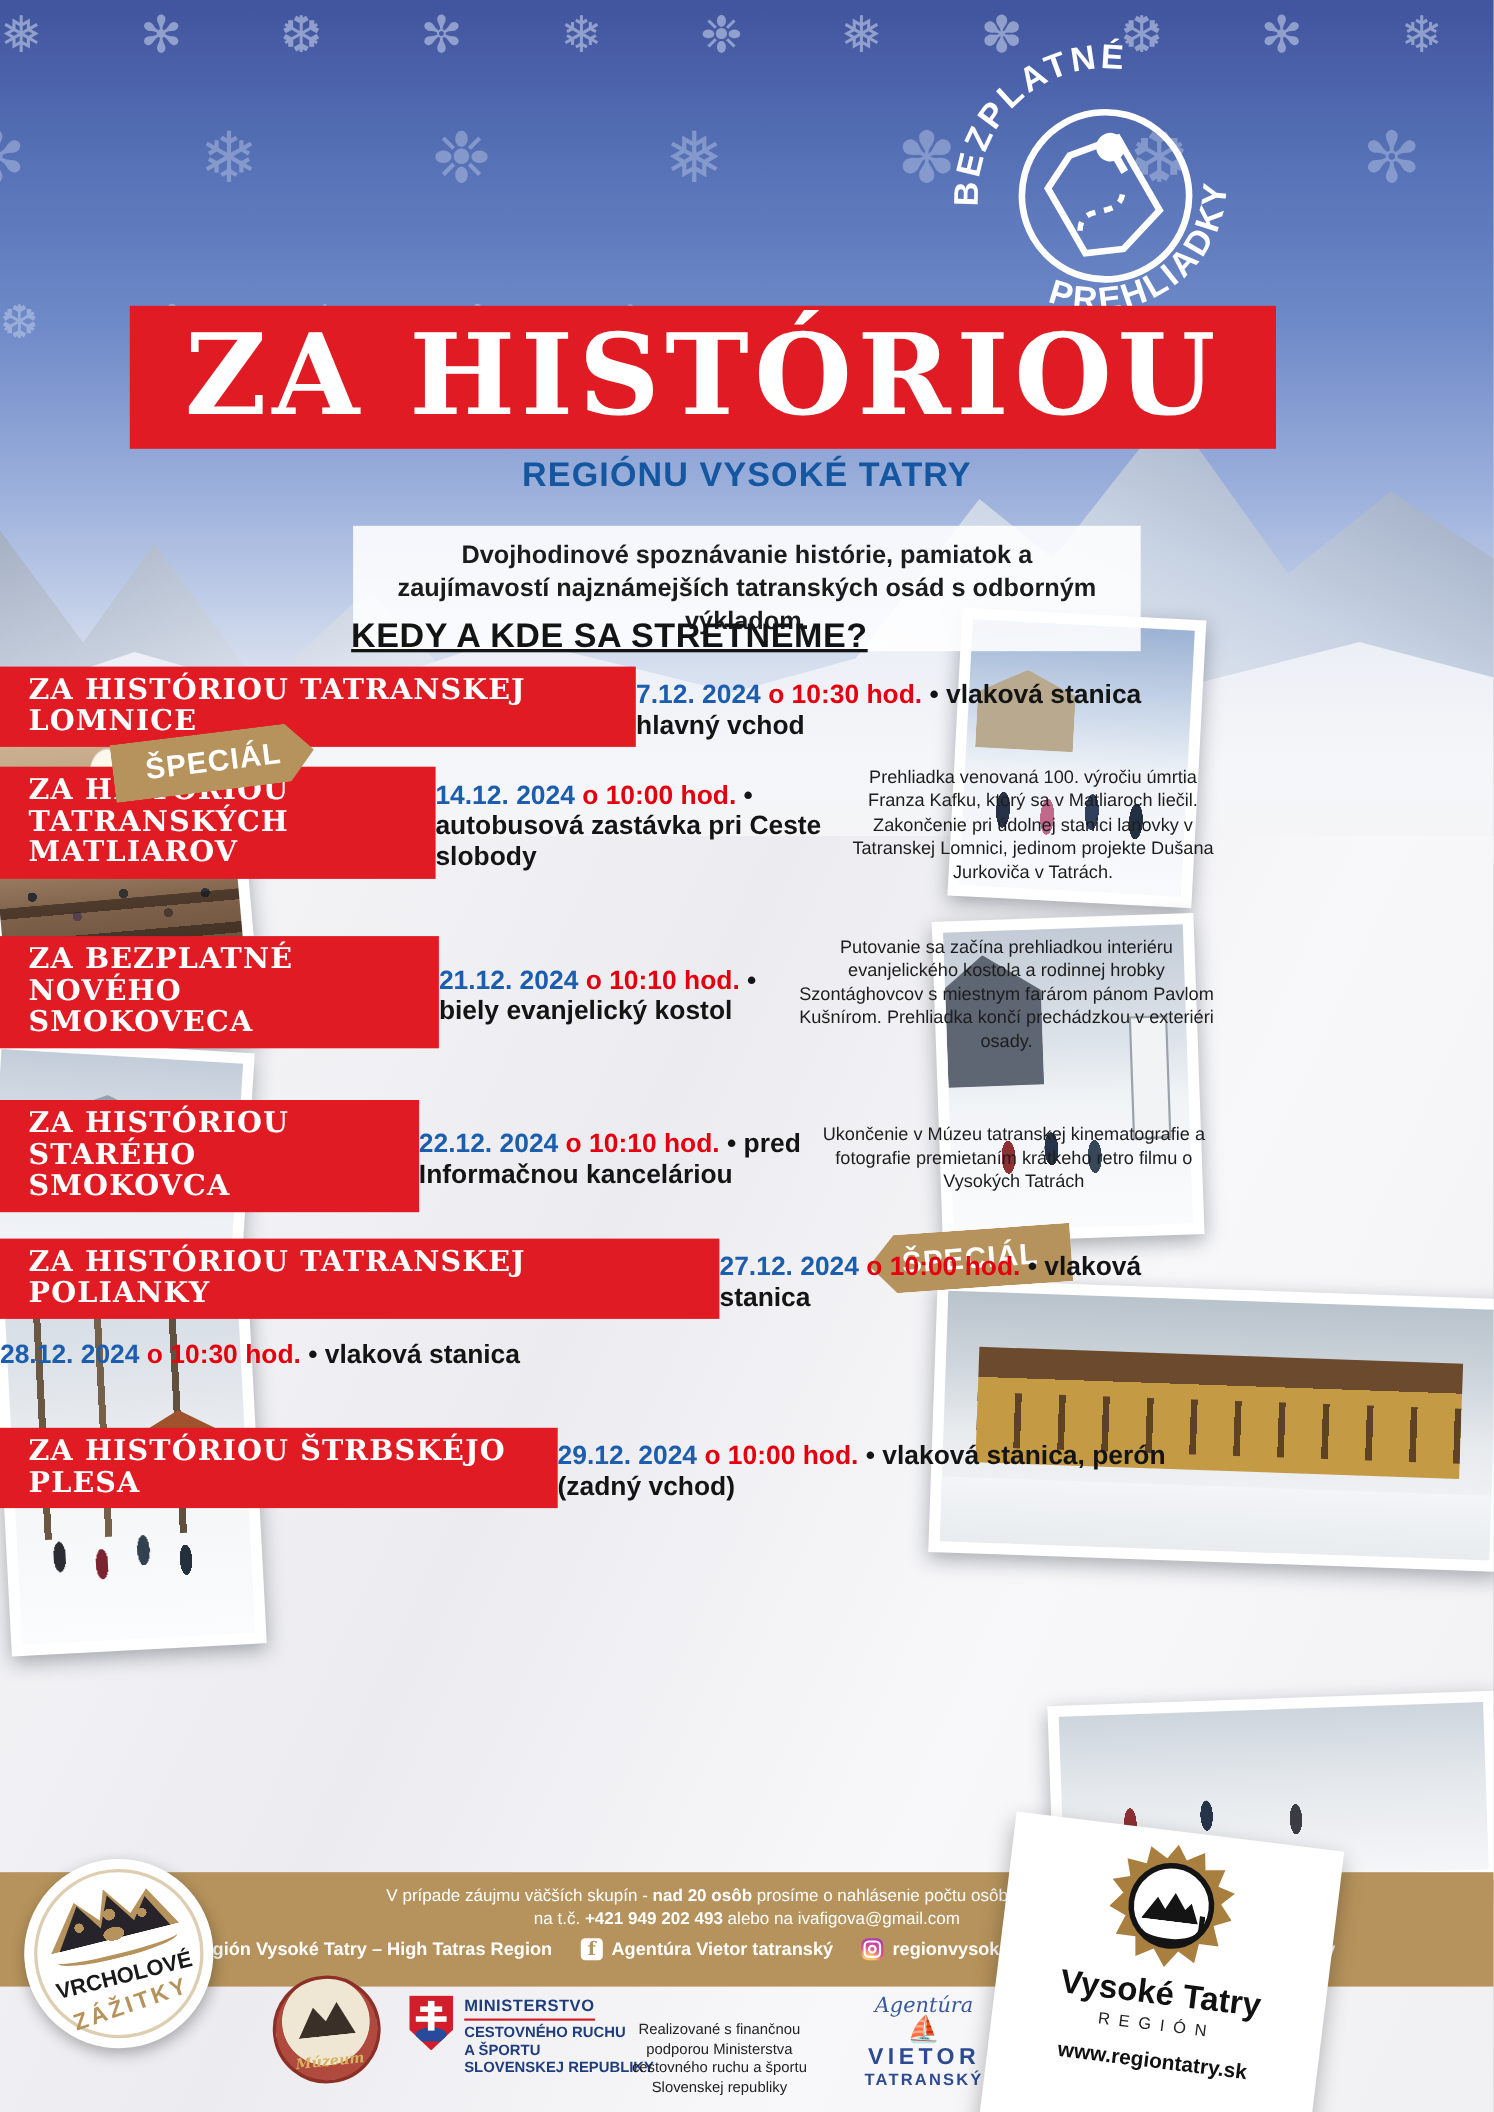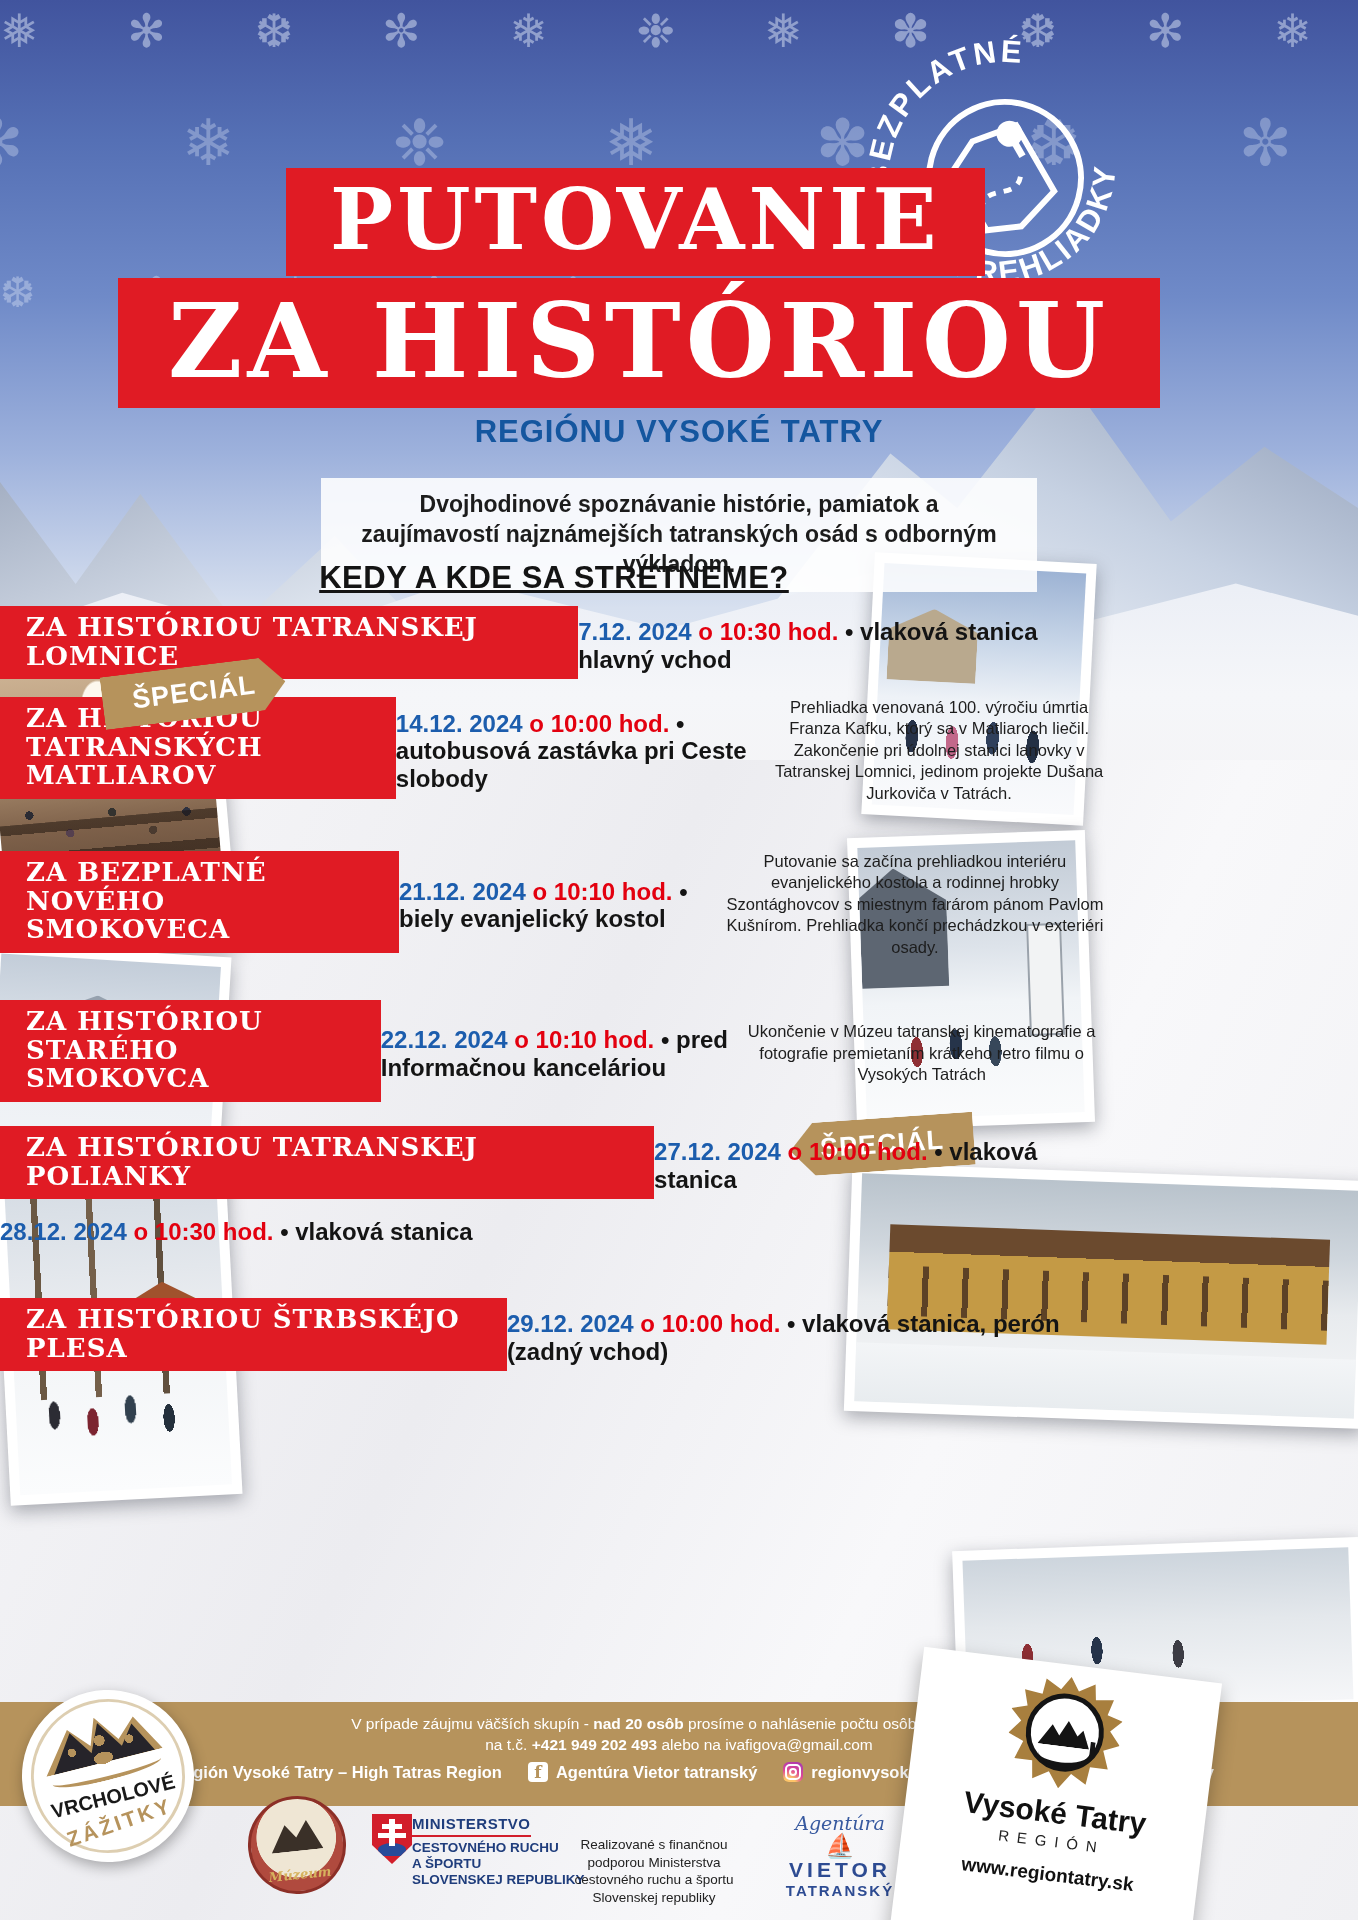--- a/index.html
+++ b/index.html
@@ -153,21 +153,21 @@
      font-size:20px;color:#191919;}
   .vrch .t2{position:absolute;top:122px;width:100%;text-align:center;font-weight:bold;
      font-size:21px;color:#b6935c;letter-spacing:3px;transform:rotate(-5deg);}
   .muz{position:absolute;left:248px;top:1796px;width:92px;height:92px;z-index:7;border-radius:50%;
      background:radial-gradient(circle at 50% 42%,#efe6d4 0 56%,#b04a3e 57% 100%);
      border:3px solid #8c2f27;transform:rotate(-6deg);}
   .muz .art{position:absolute;top:22px;left:20px;right:20px;height:30px;background:#3a3028;
      clip-path:polygon(0 100%,30% 10%,50% 55%,72% 0,100% 100%);}
   .muz .label{position:absolute;bottom:9px;width:100%;text-align:center;color:#d6b25e;
      font-size:13px;font-style:italic;font-weight:bold;font-family:"DejaVu Serif",serif;}
-  .ministry{position:absolute;left:372px;top:1814px;z-index:7;display:flex;align-items:flex-start;}
+  .ministry{position:absolute;left:372px;top:1814px;z-index:7;display:flex;gap:10px;align-items:flex-start;}
   .shield{width:40px;height:50px;background:#d21e2b;position:relative;
      clip-path:polygon(0 0,100% 0,100% 62%,50% 100%,0 62%);}
   .shield .hill{position:absolute;bottom:8px;left:6px;right:6px;height:13px;background:#274b9a;
      border-radius:50% 50% 0 0;}
   .shield .cv{position:absolute;top:5px;left:17px;width:6px;height:27px;background:#fff;}
   .shield .ch1{position:absolute;top:10px;left:10px;width:20px;height:5px;background:#fff;}
   .shield .ch2{position:absolute;top:19px;left:6px;width:28px;height:5px;background:#fff;}
   .min-t{color:#1f3d7c;font-weight:bold;line-height:1.2;}
   .min-t .l1{font-size:15px;letter-spacing:.5px;border-bottom:2px solid #d21e2b;
      display:inline-block;padding-bottom:2px;margin-bottom:3px;}
@@ -266,21 +266,20 @@
         <i class="b"></i>
         <i class="c"></i>
       </div>
   </div>
   <div class="photo" id="p-station">
     <div class="ph">
         <i class="a"></i>
       </div>
   </div>
 
-  <div class="banner1">PUTOVANIE</div>
   <div class="banner2">ZA HISTÓRIOU</div>
   <div class="sub">REGIÓNU VYSOKÉ TATRY</div>
   <div class="intro">Dvojhodinové spoznávanie histórie, pamiatok a zaujímavostí najznámejších tatranských osád s odborným výkladom.</div>
   <div class="kedy">KEDY A KDE SA STRETNEME?</div>
 
   <div class="special sp-left">ŠPECIÁL</div>
   <div class="special sp-right">ŠPECIÁL</div>
 
   <div class="event" style="top:606px">
     <div class="ebanner">ZA HISTÓRIOU TATRANSKEJ LOMNICE</div>

